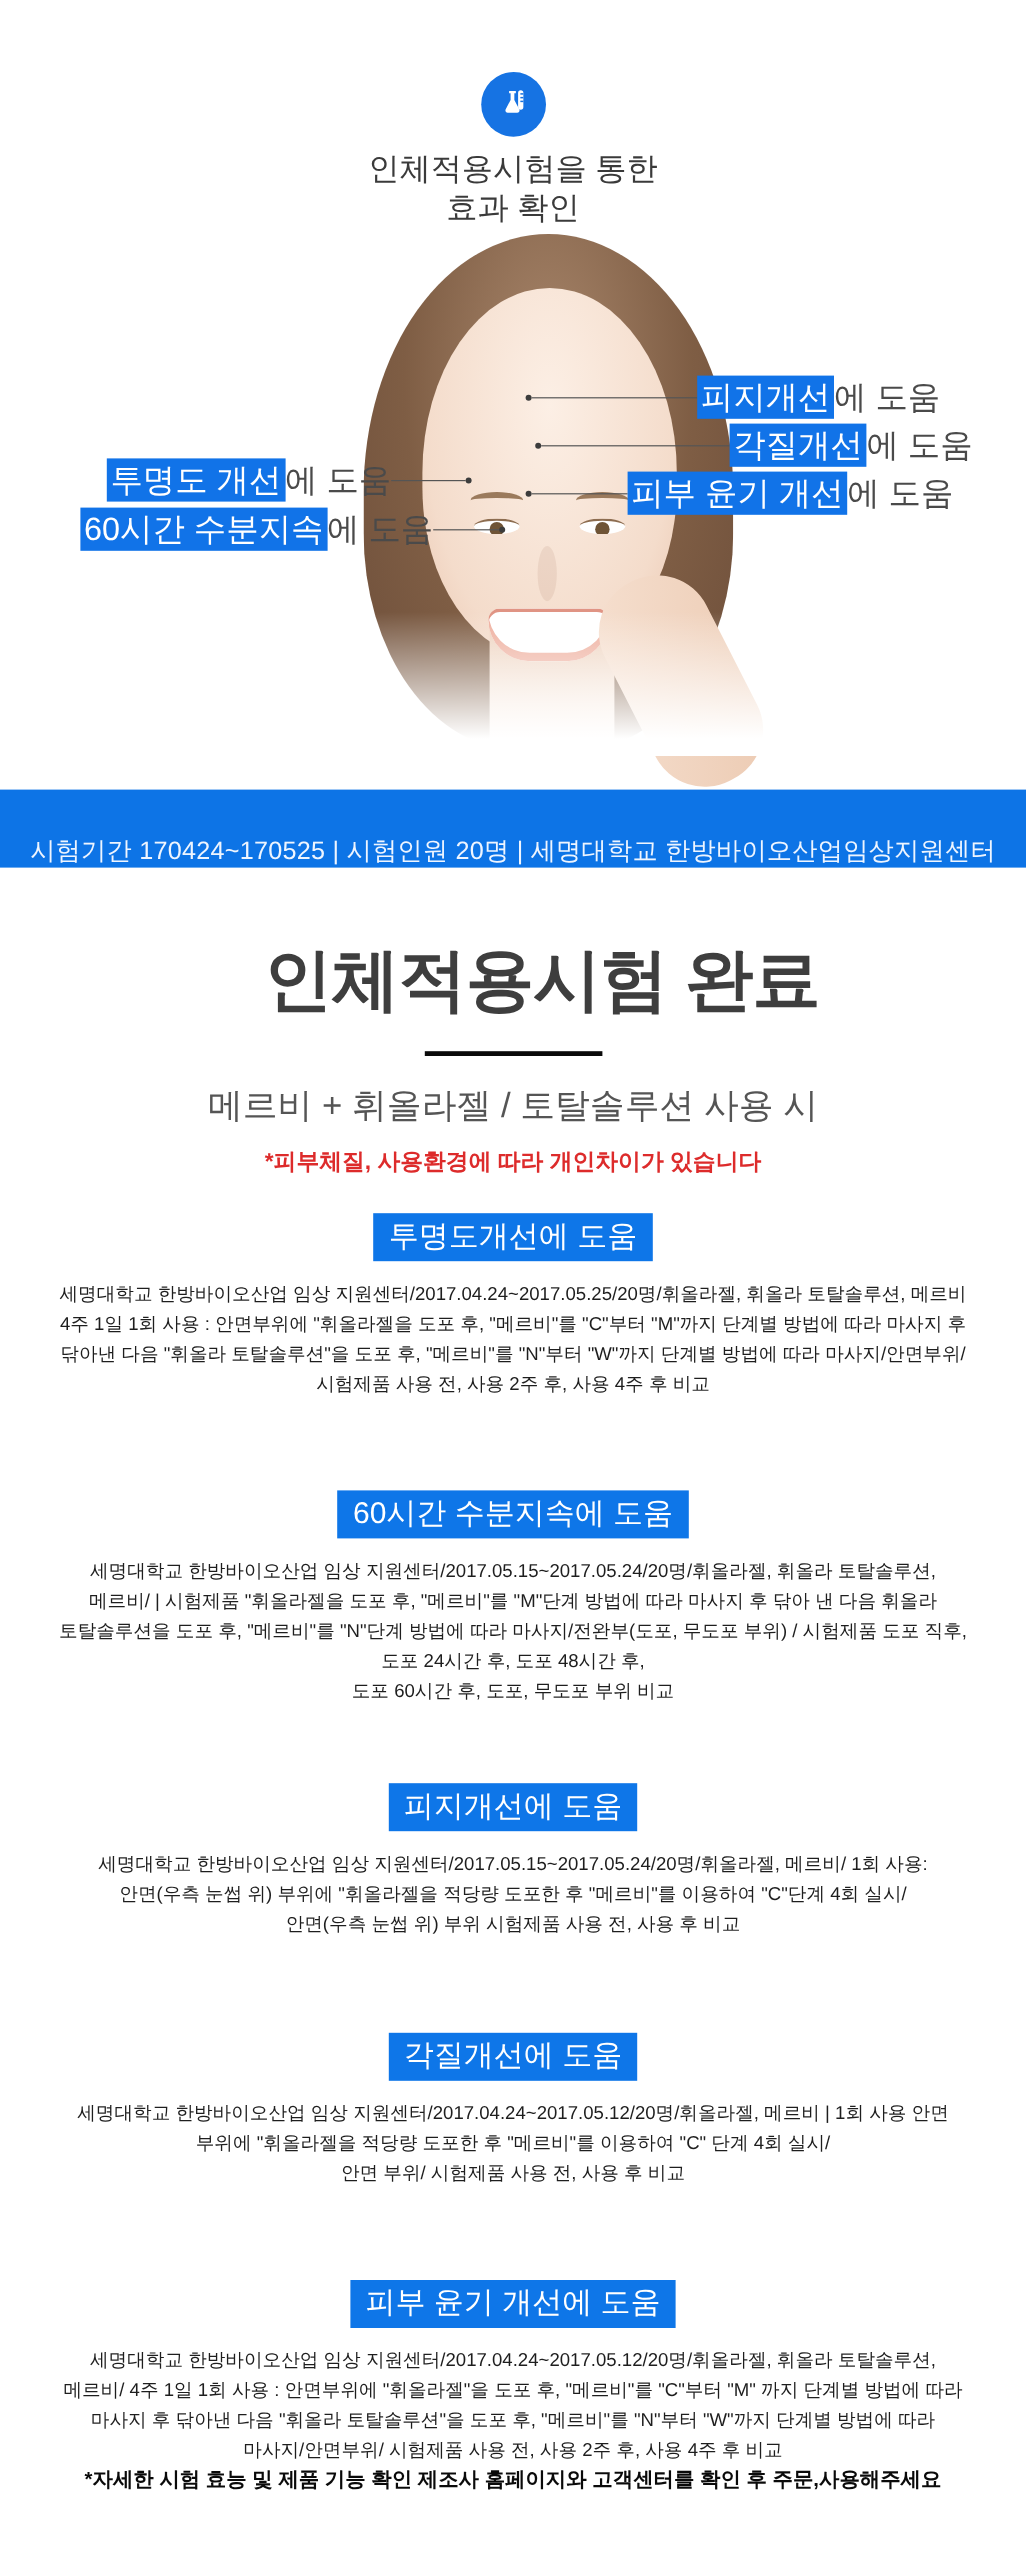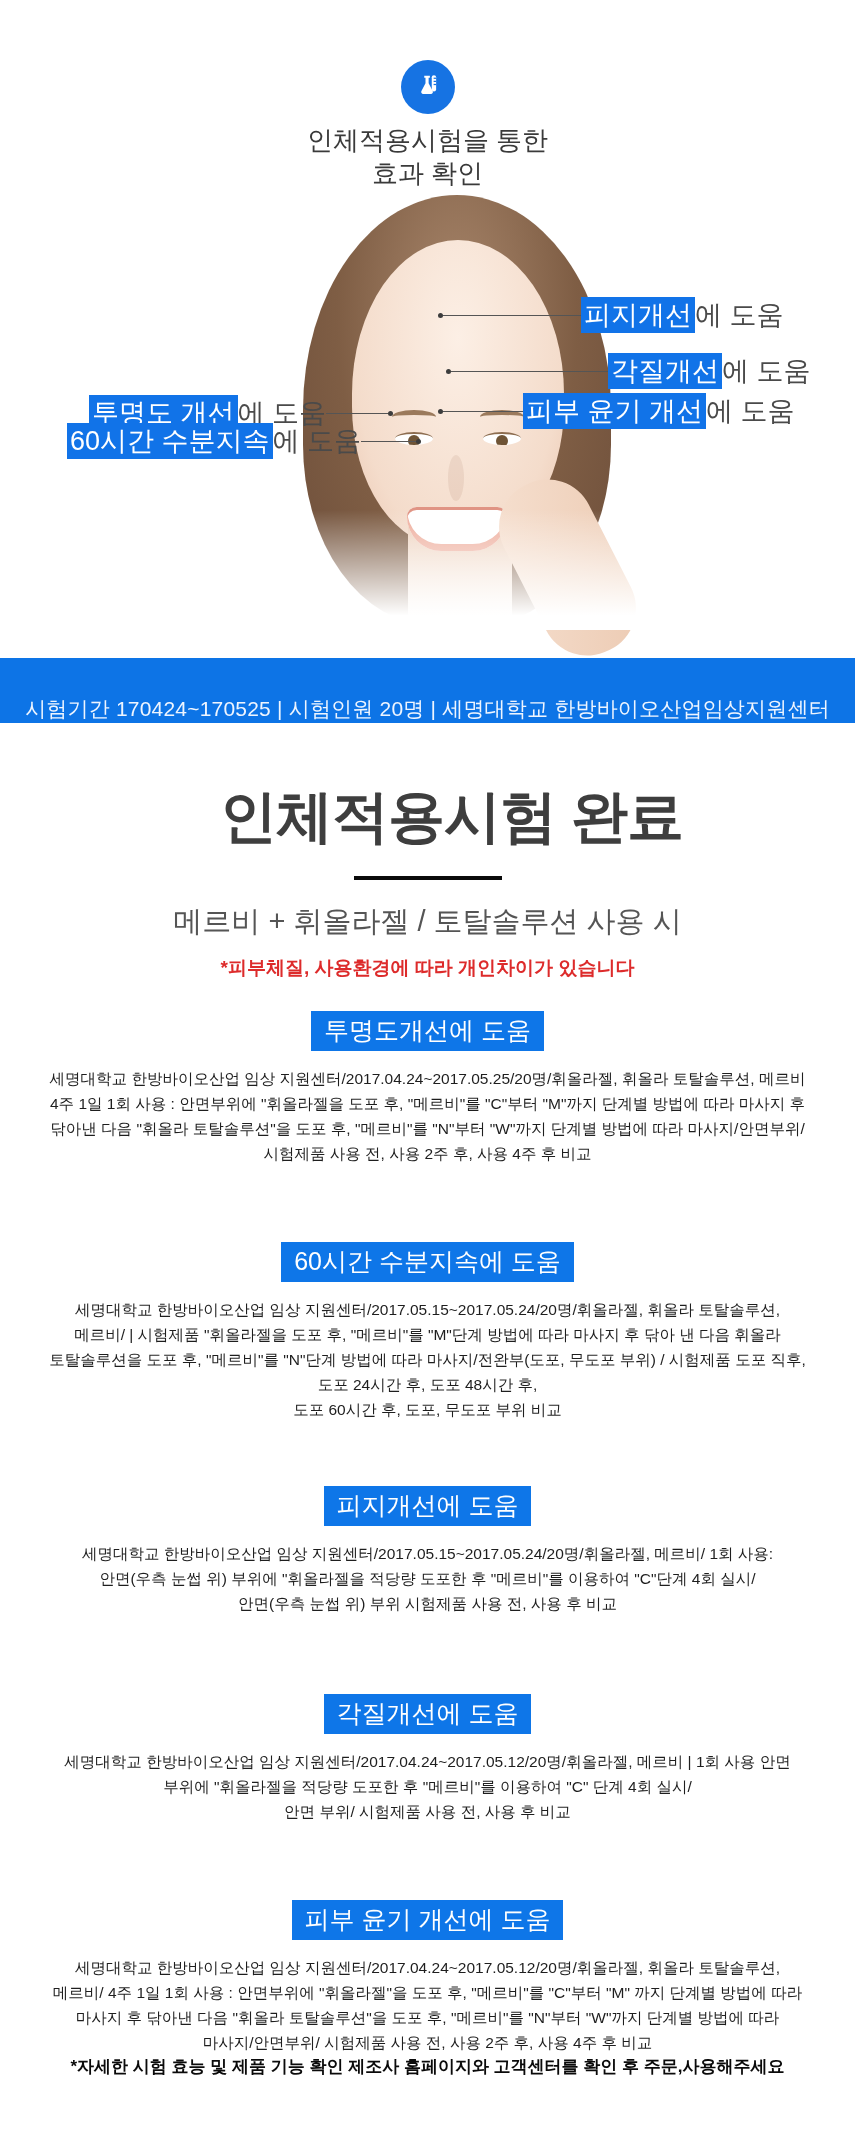--- a/index.html
+++ b/index.html
@@ -102,40 +102,40 @@
         <span class="iris"></span>
       </div>
     <div class="eye right">
         <span class="iris"></span>
       </div>
     <div class="nose-shadow"></div>
     <div class="mouth"></div>
     <div class="hand"></div>
     <div class="photo-fade"></div>
 
-    <div class="callout" style="left:438px; top:112px;">
+    <div class="callout" style="left:438px; top:128px;">
       <span class="dot"></span>
       <span class="line" style="width:138px;"></span>
       <span class="chip">피지개선</span>
       <span class="rest">에 도움</span>
     </div>
     <div class="callout" style="left:446px; top:168px;">
       <span class="dot"></span>
       <span class="line" style="width:157px;"></span>
       <span class="chip">각질개선</span>
       <span class="rest">에 도움</span>
     </div>
     <div class="callout" style="left:438px; top:208px;">
       <span class="dot"></span>
       <span class="line" style="width:80px;"></span>
       <span class="chip">피부 윤기 개선</span>
       <span class="rest">에 도움</span>
     </div>
 
-    <div class="callout" style="left:89px; top:210px;">
+    <div class="callout" style="left:89px; top:197px;">
       <span class="chip">투명도 개선</span>
       <span class="rest">에 도움</span>
       <span class="line" style="width:62px;"></span>
       <span class="dot"></span>
     </div>
     <div class="callout" style="left:67px; top:238px;">
       <span class="chip">60시간 수분지속</span>
       <span class="rest">에 도움</span>
       <span class="line" style="width:55px;"></span>
       <span class="dot"></span>

